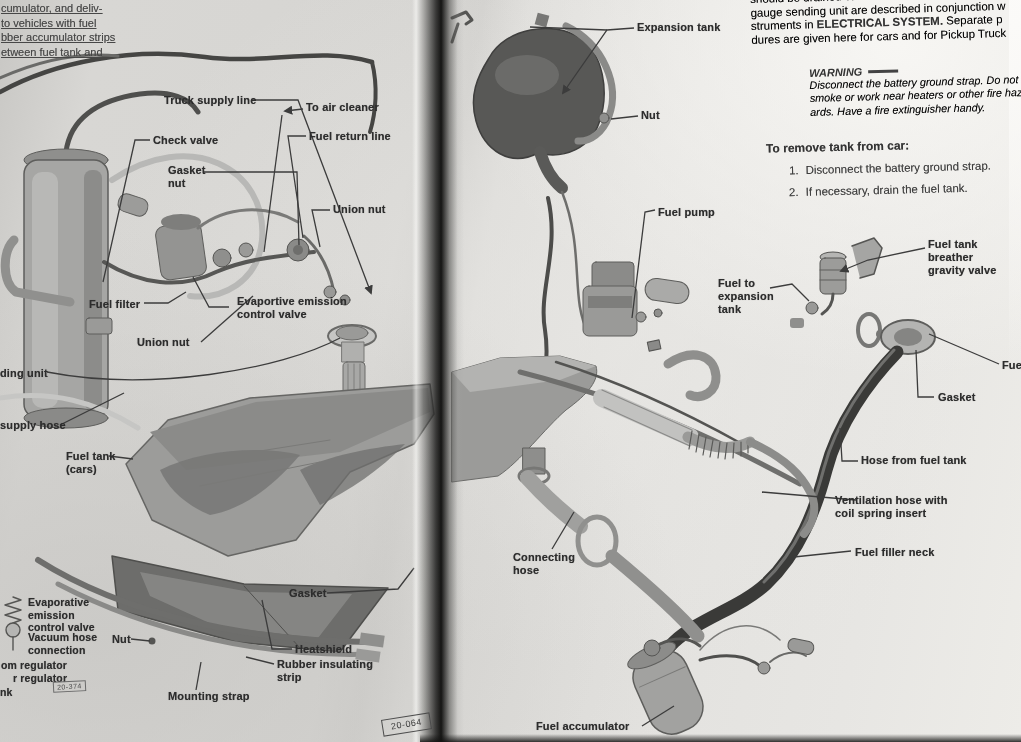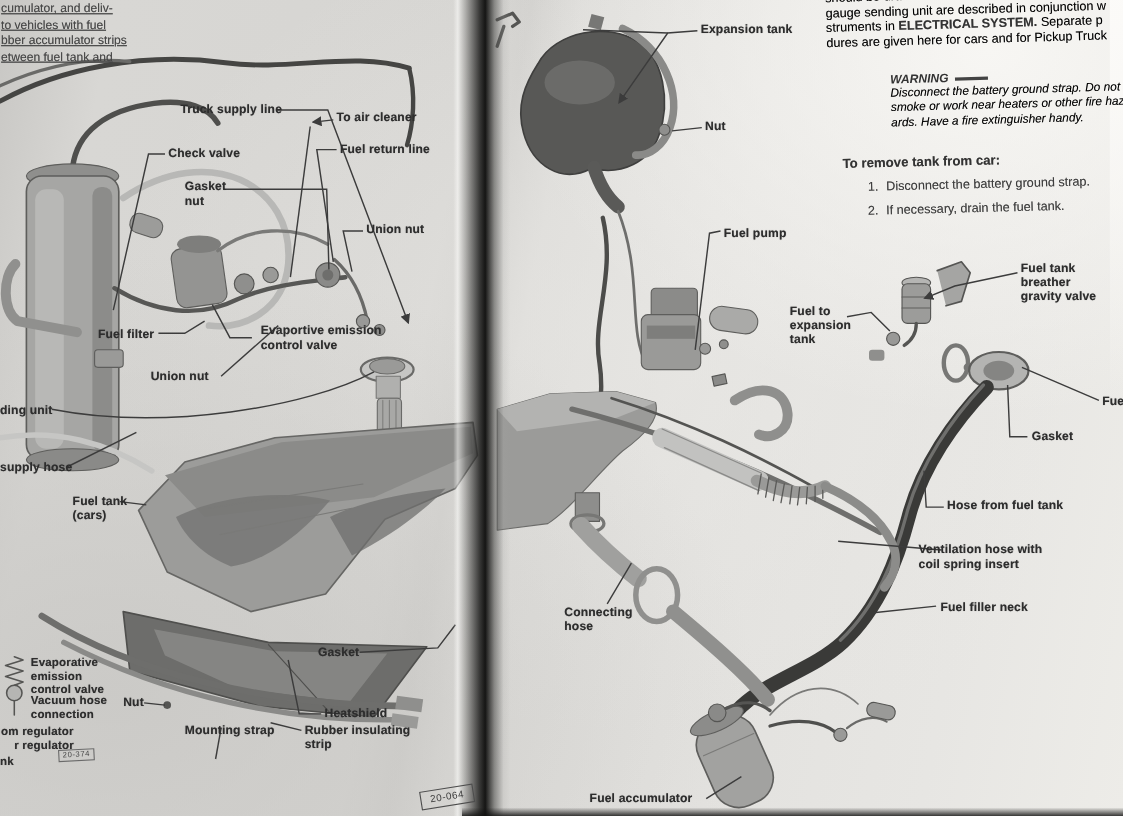--- a/index.html
+++ b/index.html
@@ -256,21 +256,21 @@
   <div class="lbl" style="left:137px; top:336px">Union nut</div>
   <div class="lbl" style="left:0px;   top:367px">ding unit</div>
   <div class="lbl" style="left:0px;   top:419px">supply hose</div>
   <div class="lbl" style="left:66px;  top:450px">Fuel tank
 (cars)</div>
   <div class="lbl" style="left:289px; top:587px">Gasket</div>
   <div class="lbl" style="left:112px; top:633px">Nut</div>
   <div class="lbl" style="left:295px; top:643px">Heatshield</div>
   <div class="lbl" style="left:277px; top:658px">Rubber insulating
 strip</div>
-  <div class="lbl" style="left:168px; top:658px">Mounting strap</div>
+  <div class="lbl" style="left:168px; top:690px">Mounting strap</div>
 
   <div class="lbl sm" style="left:28px; top:596px">Evaporative
 emission
 control valve</div>
   <div class="lbl sm" style="left:28px; top:631px">Vacuum hose
 connection</div>
   <div class="lbl sm" style="left:1px; top:659px">om regulator</div>
   <div class="lbl sm" style="left:13px; top:672px">r regulator</div>
   <div class="lbl sm" style="left:0px; top:686px">nk</div>
 

